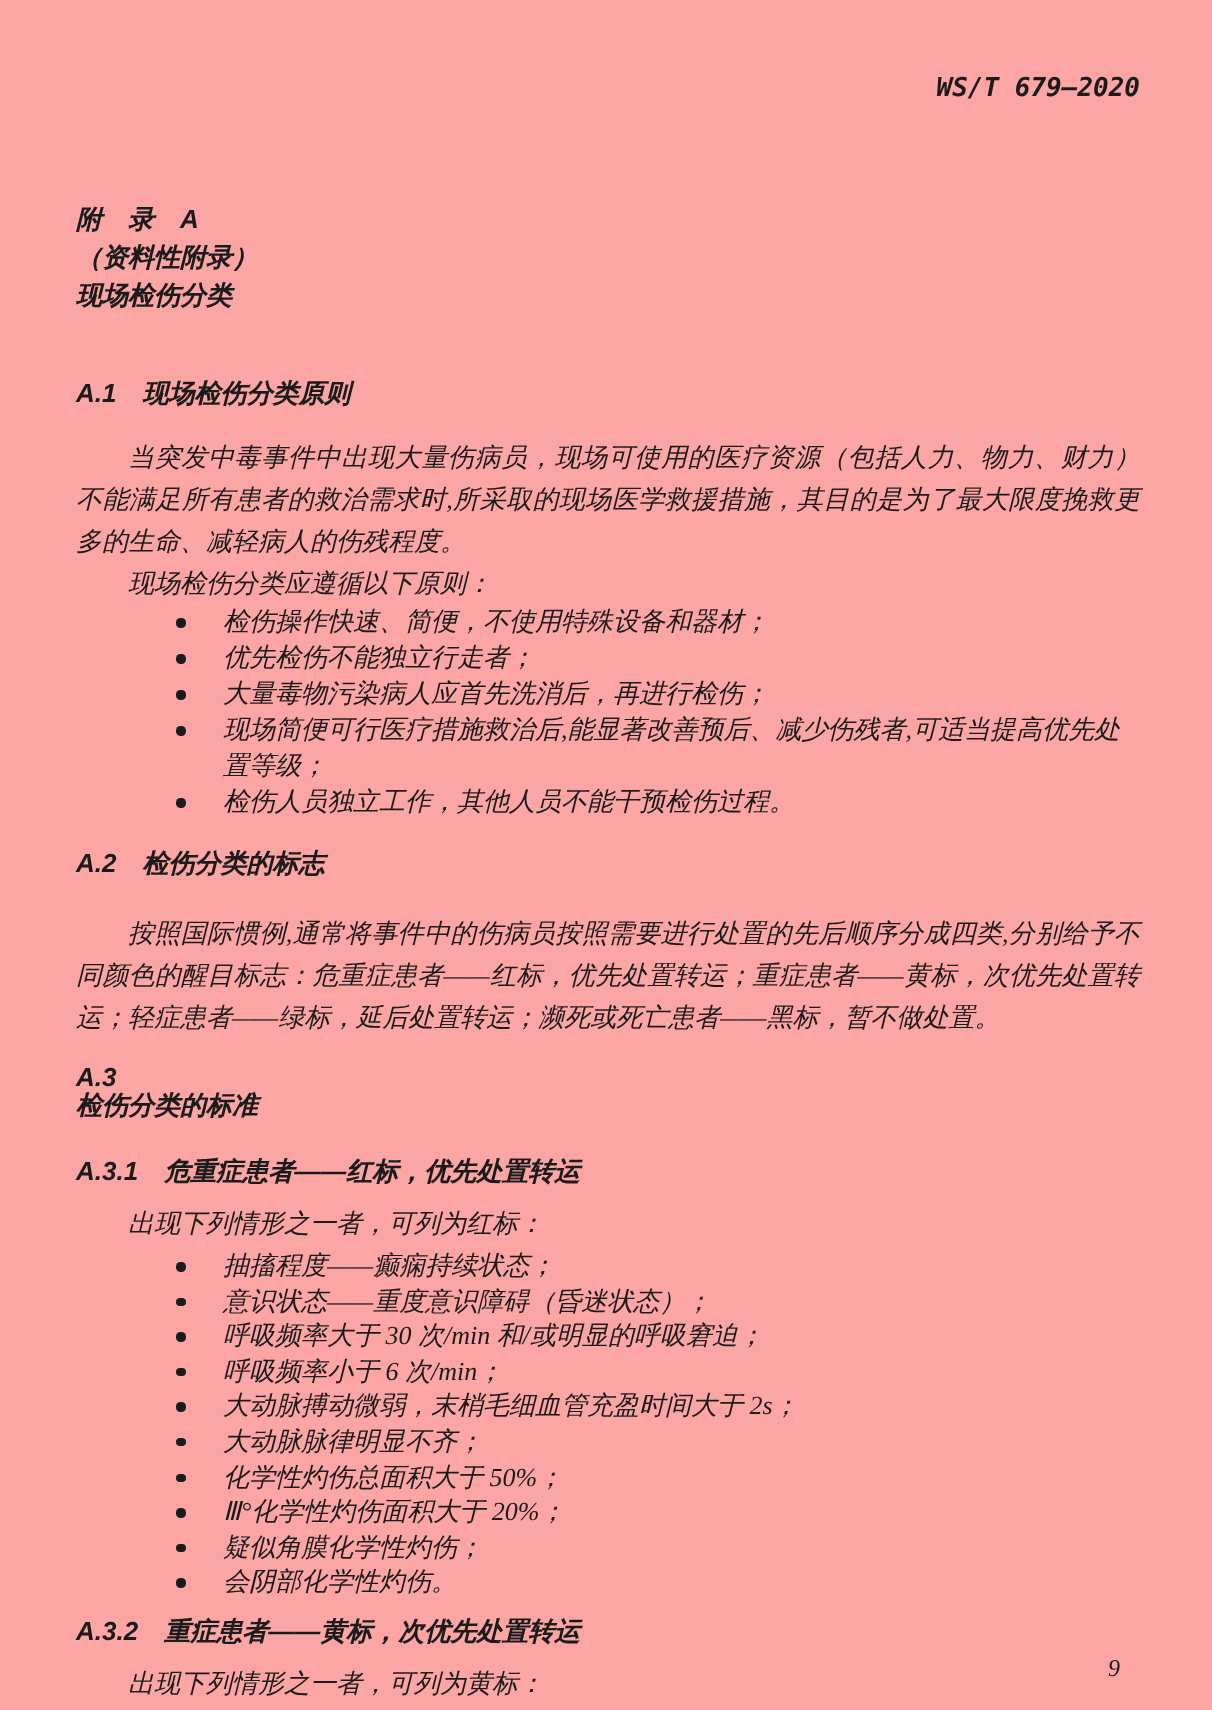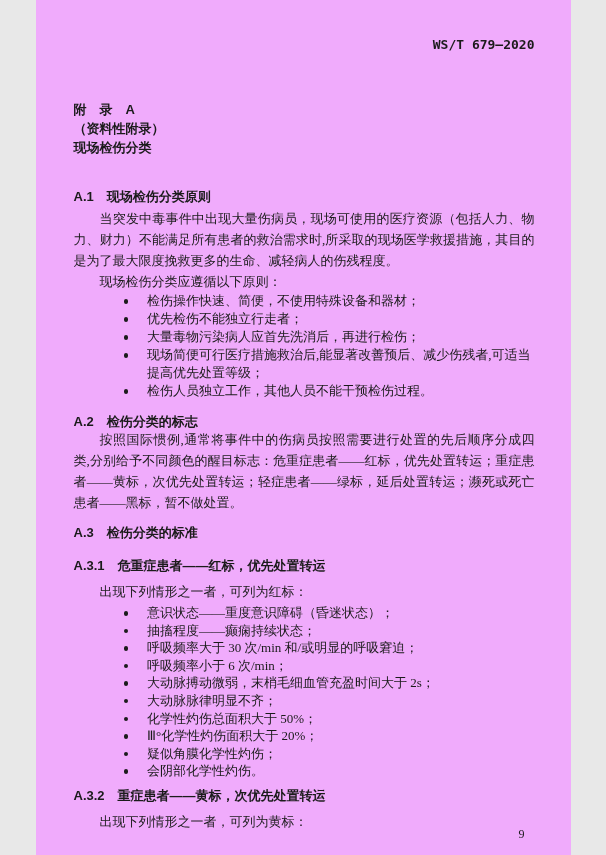--- a/index.html
+++ b/index.html
@@ -1,24 +1,25 @@
 <!DOCTYPE html>
 <html><head>
 <meta charset="utf-8">
 <style>
   html, body { margin: 0; padding: 0; background: #e8e8e8; }
   .page {
     position: relative;
-    width: 535px;
+    width: 606px;
     height: 855px;
     margin: 0 auto;
-    background: #f0abfc;
+    background: #fca5a5;
     color: #1b1b1b;
     font-family: "Liberation Serif", serif;
     overflow: hidden;
+    font-style: italic;
   }
   .doc-header {
     position: absolute;
     top: 37px;
     right: 36px;
     font-family: "DejaVu Sans Mono", monospace;
     font-weight: bold;
     font-size: 13px;
     letter-spacing: 0px;
     color: #1b1b1b;
@@ -41,32 +42,32 @@
     font-family: "Liberation Sans", sans-serif;
     font-weight: bold;
     font-size: 13px;
     line-height: 14px;
     color: #1b1b1b;
     display: flex;
   }
   .sec-heading .sec-no { flex: none; margin-right: 13px; }
   .h-a1  { margin-top: 33px; }
   .h-a2  { margin-top: 15px; }
-  .h-a3  { margin-top: 13px; }
+  .h-a3  { margin-top: 13px; flex-direction: column; }
   .h-a31 { margin-top: 19px; }
   .h-a32 { margin-top: 9px; }
   .para {
     font-size: 13px;
     line-height: 21px;
     text-align: justify;
     text-indent: 2em;
     margin: 0;
   }
-  .p-first { margin-top: 4px; }
-  .p-lead  { }
+  .p-first { margin-top: 14px; }
+  .p-lead  { margin-top: 17px; }
   .p-intro { margin-top: 8px; text-align: left; }
   .bullets {
     list-style: none;
     margin: 0;
     padding: 0;
   }
   .bullets li {
     display: flex;
     align-items: flex-start;
     font-size: 13px;
@@ -155,25 +156,25 @@
     <div class="sec-heading h-a31">
       <span class="sec-no">A.3.1</span>
       <span>危重症患者——红标，优先处置转运</span>
     </div>
 
     <p class="para p-intro">出现下列情形之一者，可列为红标：</p>
 
     <ul class="bullets tight bl-a31">
       <li>
           <span class="dot"></span>
+          <span>抽搐程度——癫痫持续状态；</span>
+        </li>
+      <li>
+          <span class="dot"></span>
           <span>意识状态——重度意识障碍（昏迷状态）；</span>
-        </li>
-      <li>
-          <span class="dot"></span>
-          <span>抽搐程度——癫痫持续状态；</span>
         </li>
       <li>
           <span class="dot"></span>
           <span>呼吸频率大于 30 次/min 和/或明显的呼吸窘迫；</span>
         </li>
       <li>
           <span class="dot"></span>
           <span>呼吸频率小于 6 次/min；</span>
         </li>
       <li>

